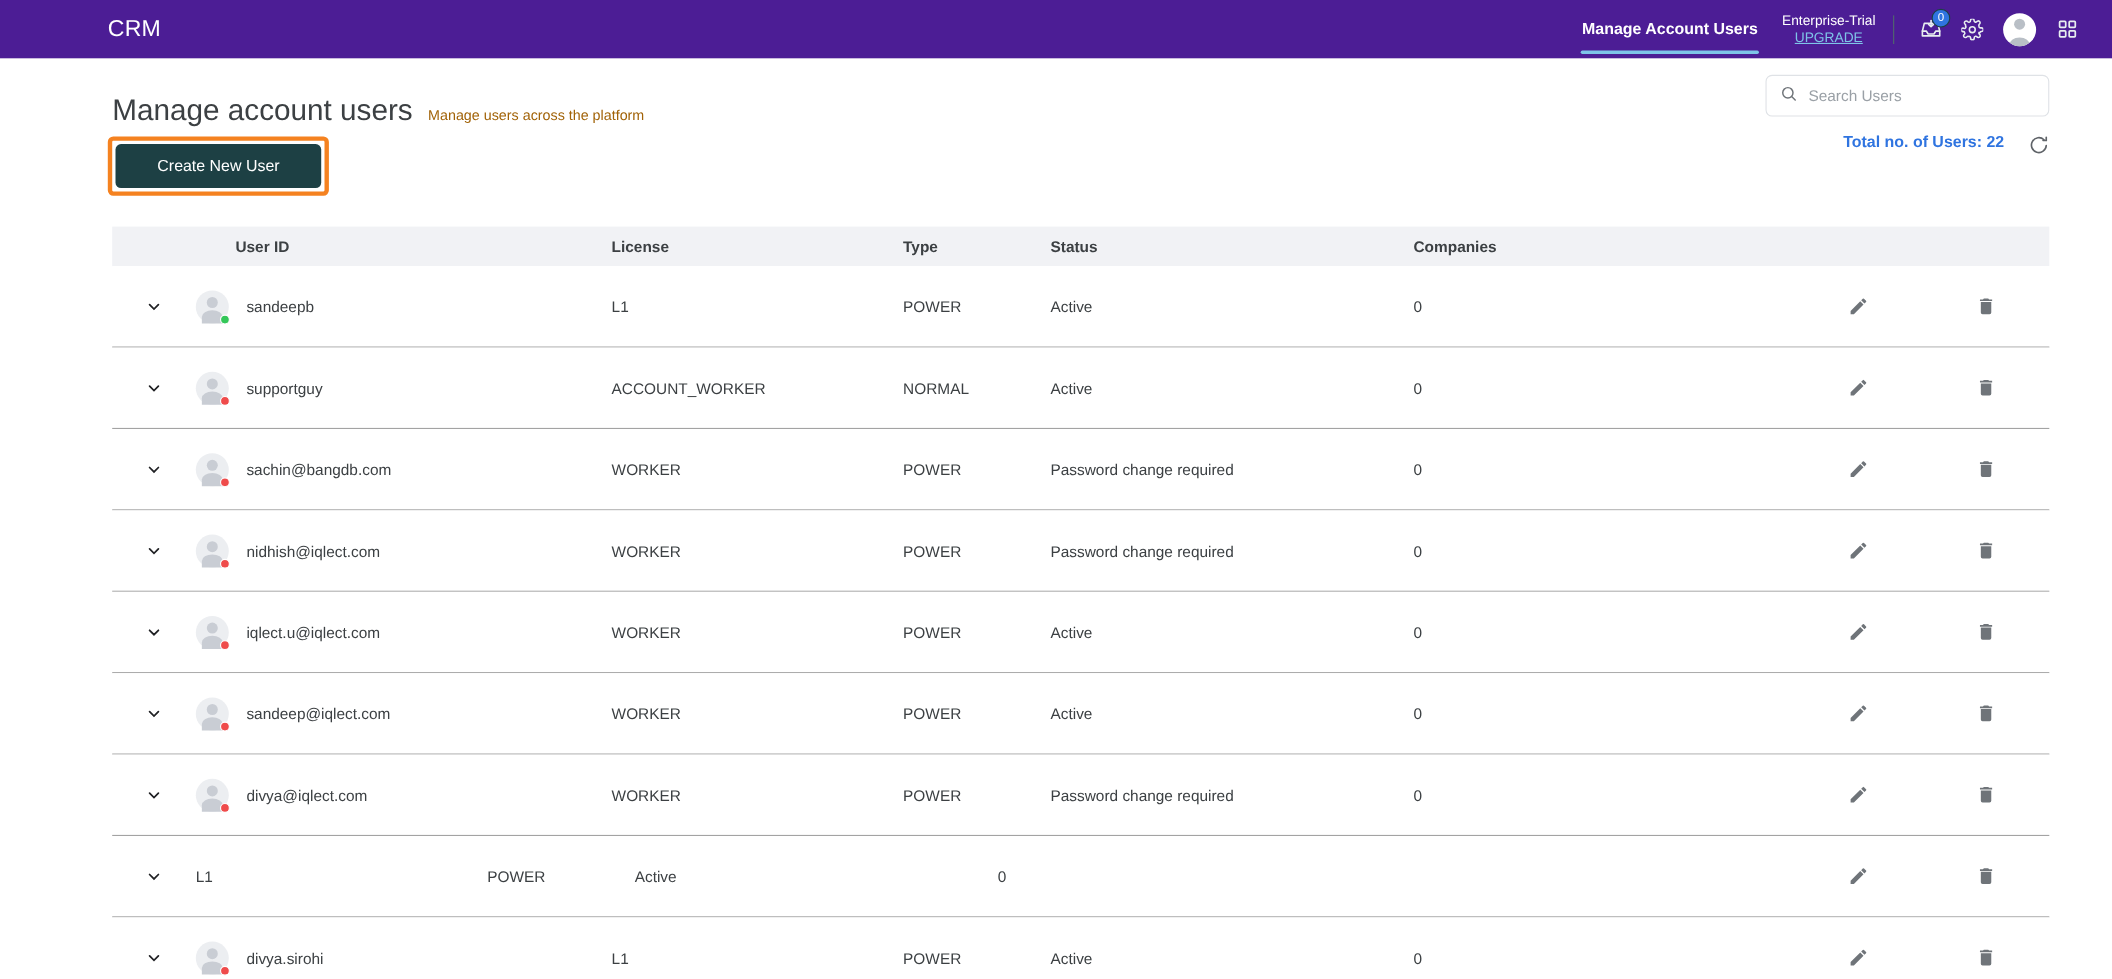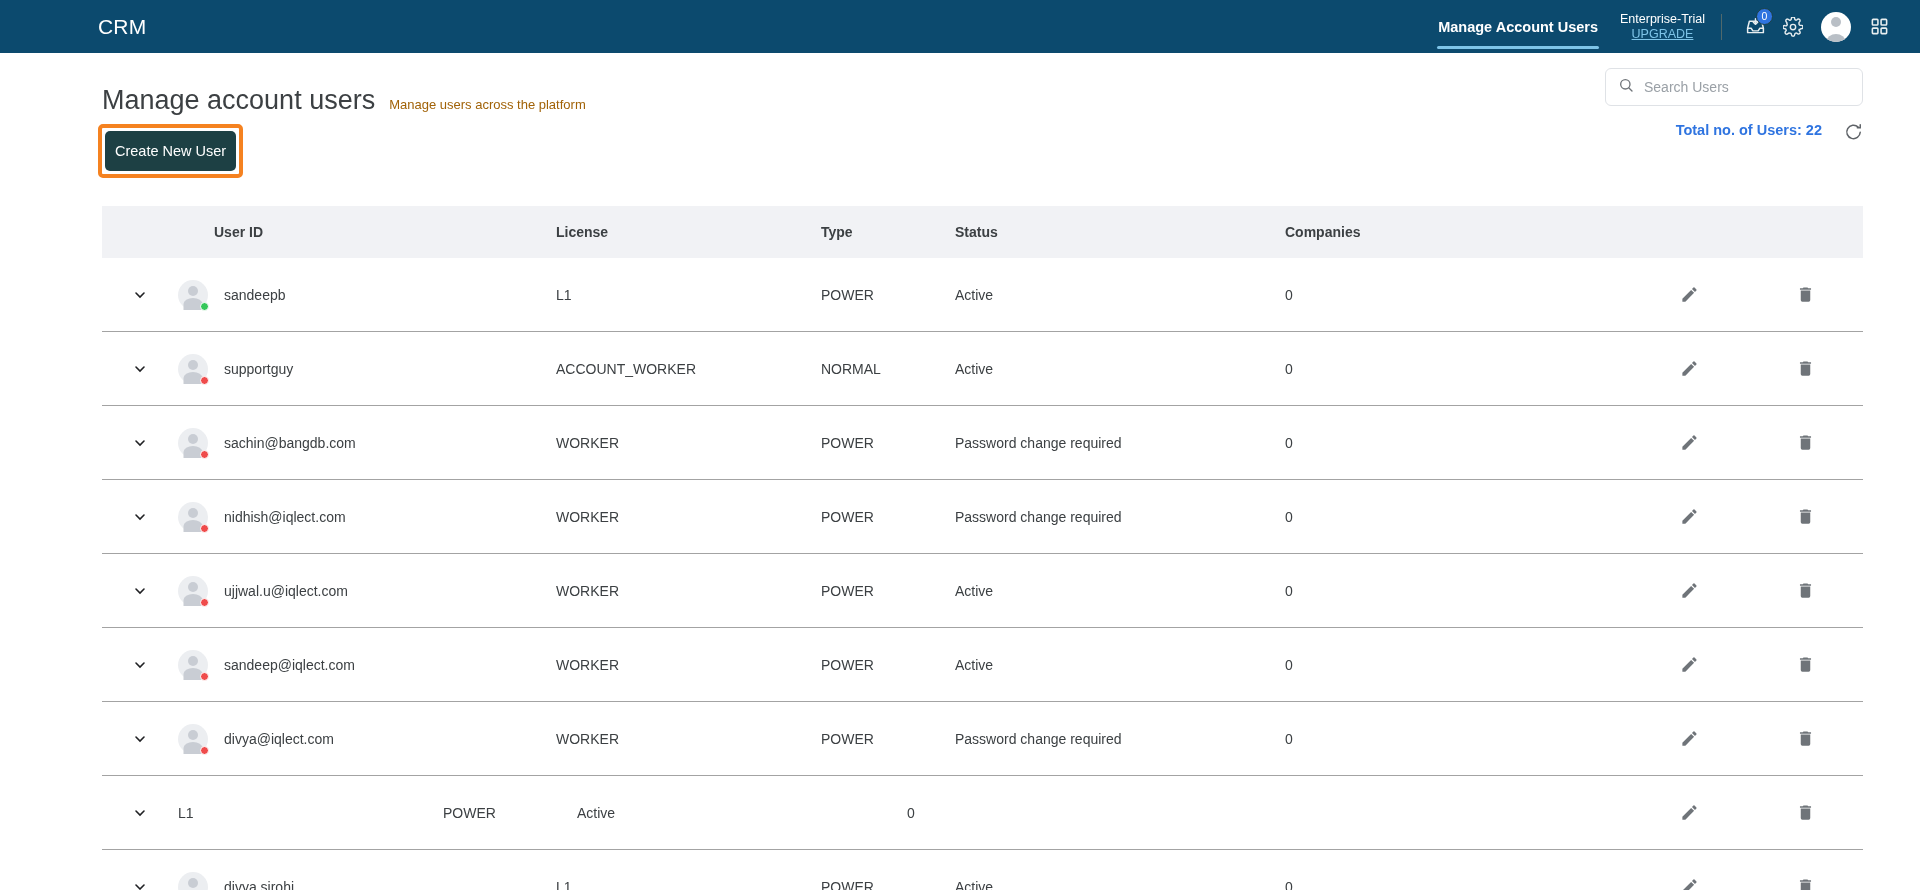--- a/index.html
+++ b/index.html
@@ -6,21 +6,21 @@
   html, body {
     width: 1920px; height: 890px;
     background: #ffffff;
     font-family: "Liberation Sans", sans-serif;
     overflow: hidden;
   }
 
   
   .topbar {
     height: 53px;
-    background: #0c4a6e;
+    background: #4c1d95;
     display: flex;
     align-items: center;
     padding: 0 22px 0 0;
     position: relative;
     justify-content: space-between;
   }
   .brand {
     color: #ffffff;
     font-size: 21px;
     letter-spacing: .2px;
@@ -144,21 +144,21 @@
     border-radius: 5px;
     padding: 3px;
   }
   .create-btn {
     background: #1d4044;
     color: #ffffff;
     border: none;
     border-radius: 5px;
     font-size: 14.5px;
     font-family: inherit;
-    padding: 12px 10px;
+    padding: 12px 38px;
     cursor: pointer;
     white-space: nowrap;
   }
 
   
   .right-controls {
     position: absolute;
     right: 57px;
     top: 68px;
     width: 258px;
@@ -202,21 +202,21 @@
   }
 
   
   .table-wrap {
     margin: 28px 57px 0 102px;
   }
   .thead {
     background: #f1f2f5;
     display: flex;
     align-items: center;
-    height: 52px;
+    height: 36px;
     font-size: 14px;
     color: #3c4043;
     font-weight: bold;
   }
   .trow {
     display: flex;
     align-items: center;
     height: 74px;
     border-bottom: 1px solid #a3a3a3;
     font-size: 14px;
@@ -507,21 +507,21 @@
           <svg width="16" height="16" viewBox="0 0 24 24" fill="none" stroke="currentColor" stroke-width="2.4" stroke-linecap="round">
             <polyline points="6 9 12 15 18 9"></polyline>
           </svg>
         </div>
         <div class="c-user">
           <span class="avatar">
             <span class="head"></span>
             <span class="body"></span>
             <span class="dot" style="background:#ef4b4b"></span>
           </span>
-          <span>ujjwal.u@iqlect.com</span>
+          <span>iqlect.u@iqlect.com</span>
         </div>
         <div class="c-lic">WORKER</div>
         <div class="c-type">POWER</div>
         <div class="c-stat">Active</div>
         <div class="c-comp">0</div>
         <div class="c-edit">
           <span class="act-icon">
             <svg width="19" height="19" viewBox="0 0 24 24" fill="currentColor">
               <path d="M3 17.25V21h3.75L17.81 9.94l-3.75-3.75L3 17.25zM20.71 7.04a1 1 0 000-1.41l-2.34-2.34a1 1 0 00-1.41 0l-1.83 1.83 3.75 3.75 1.83-1.83z"></path>
             </svg>

